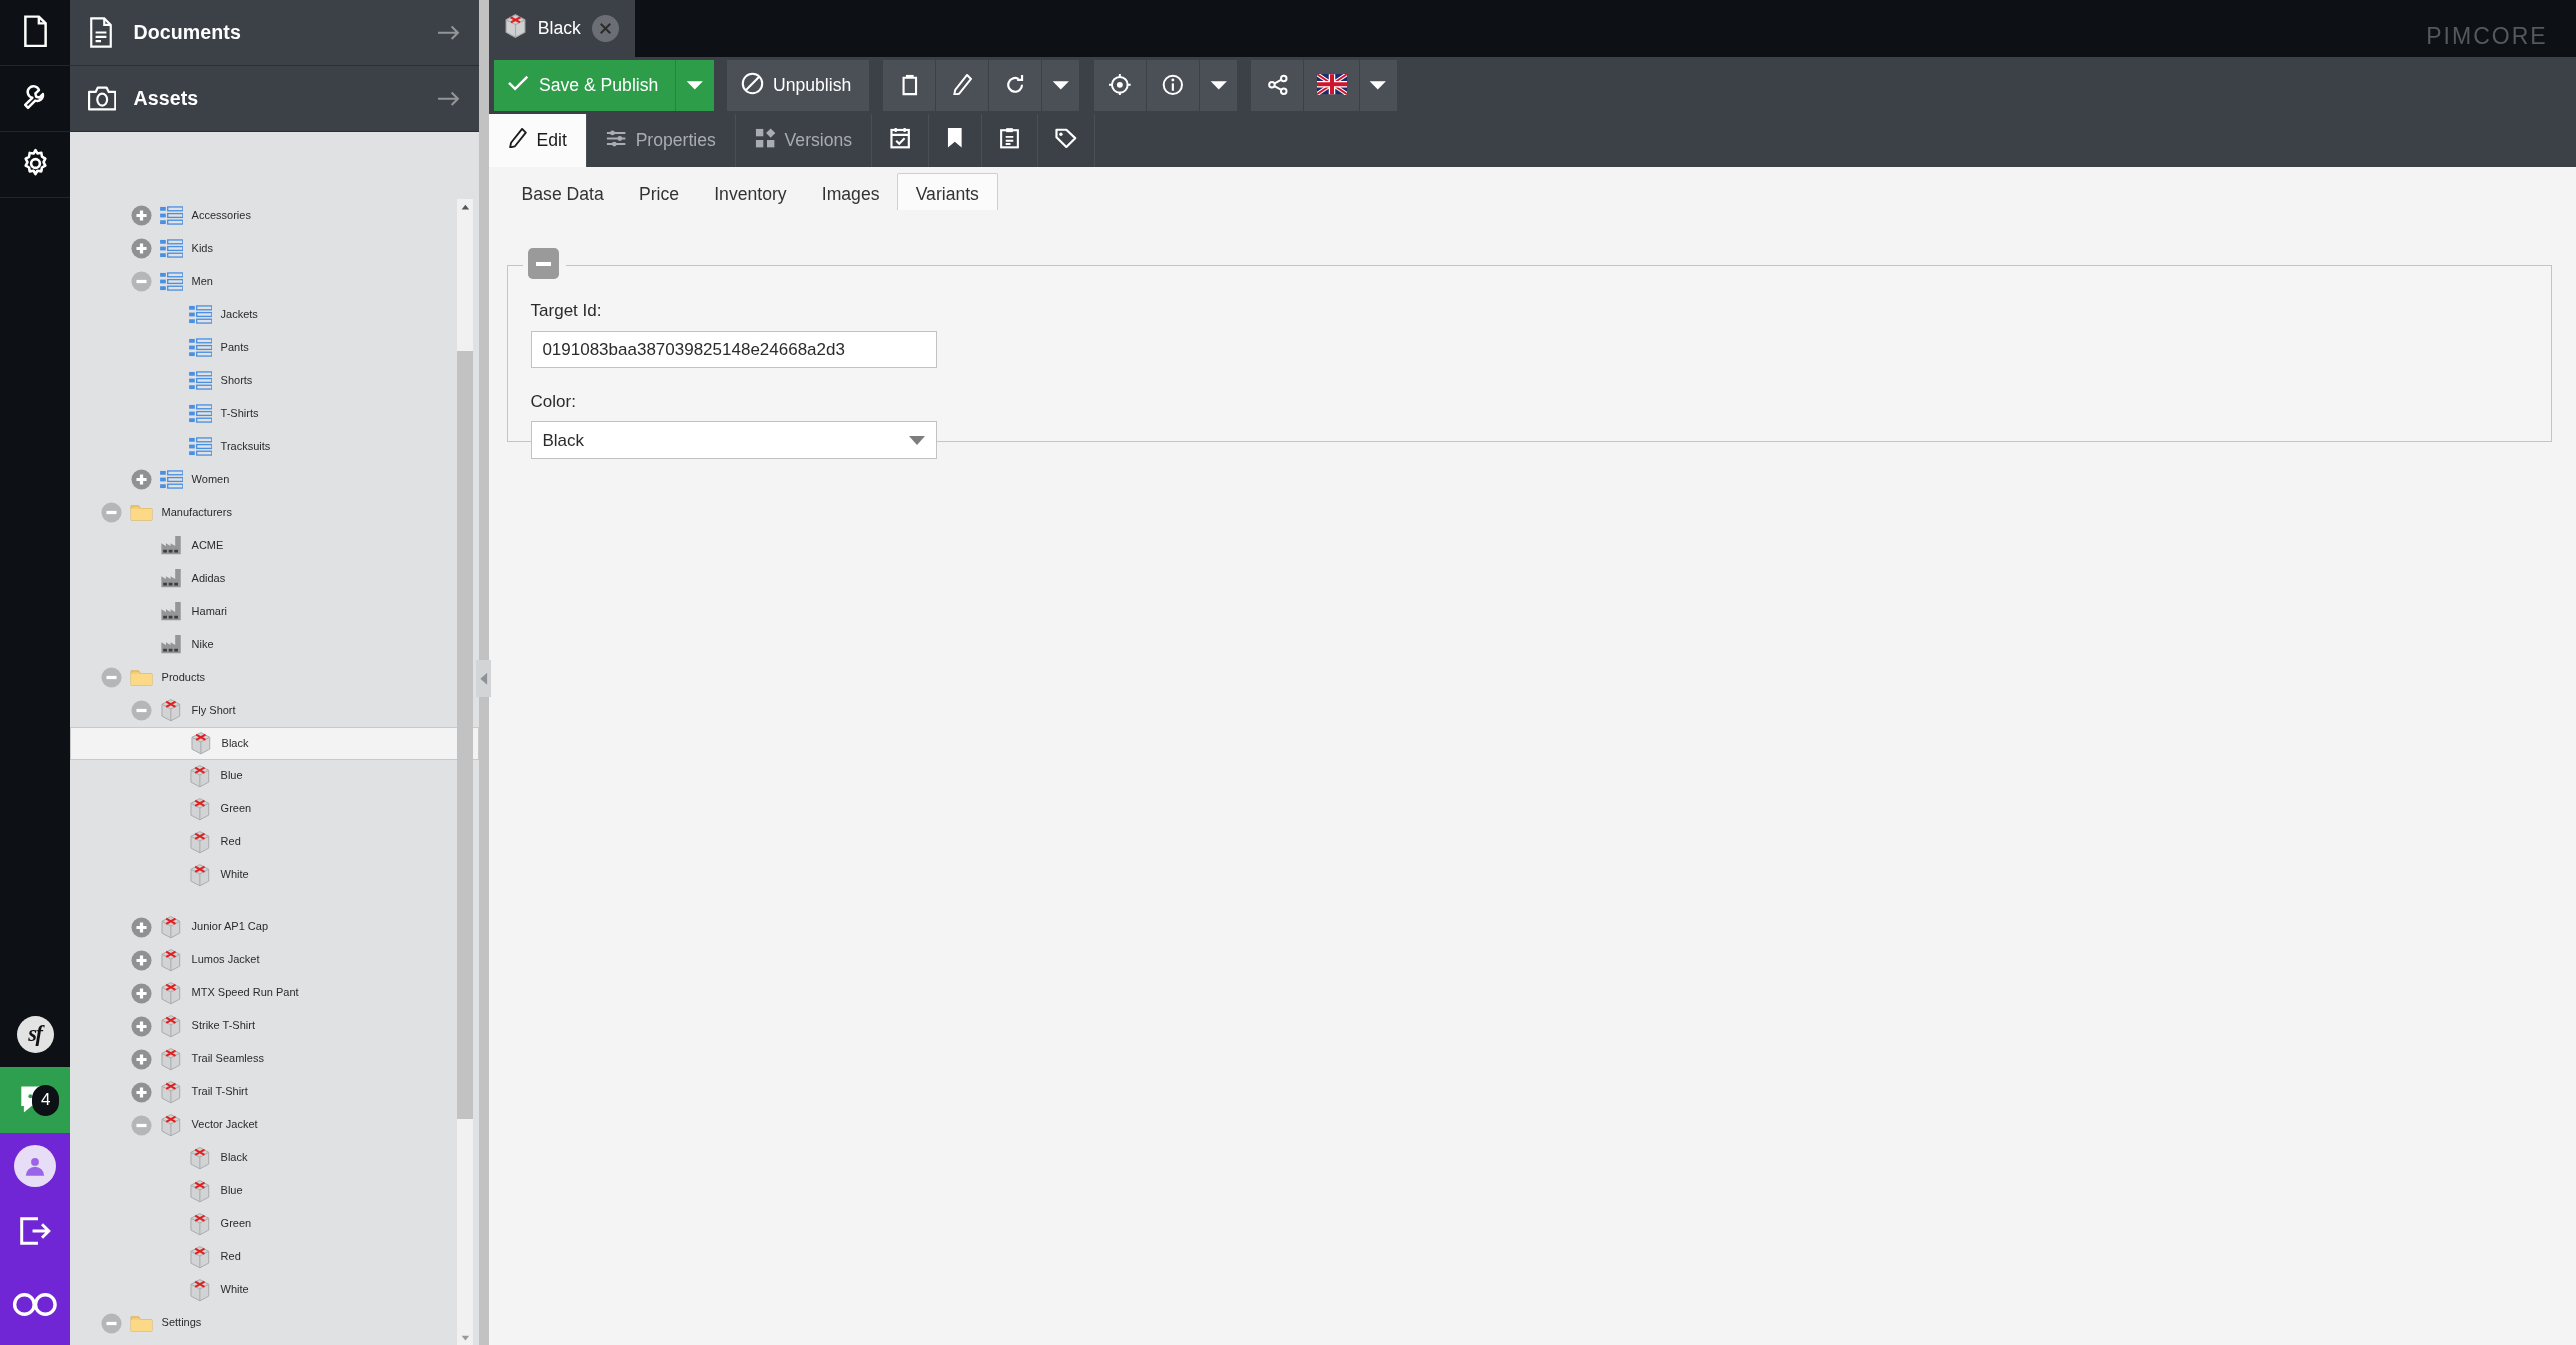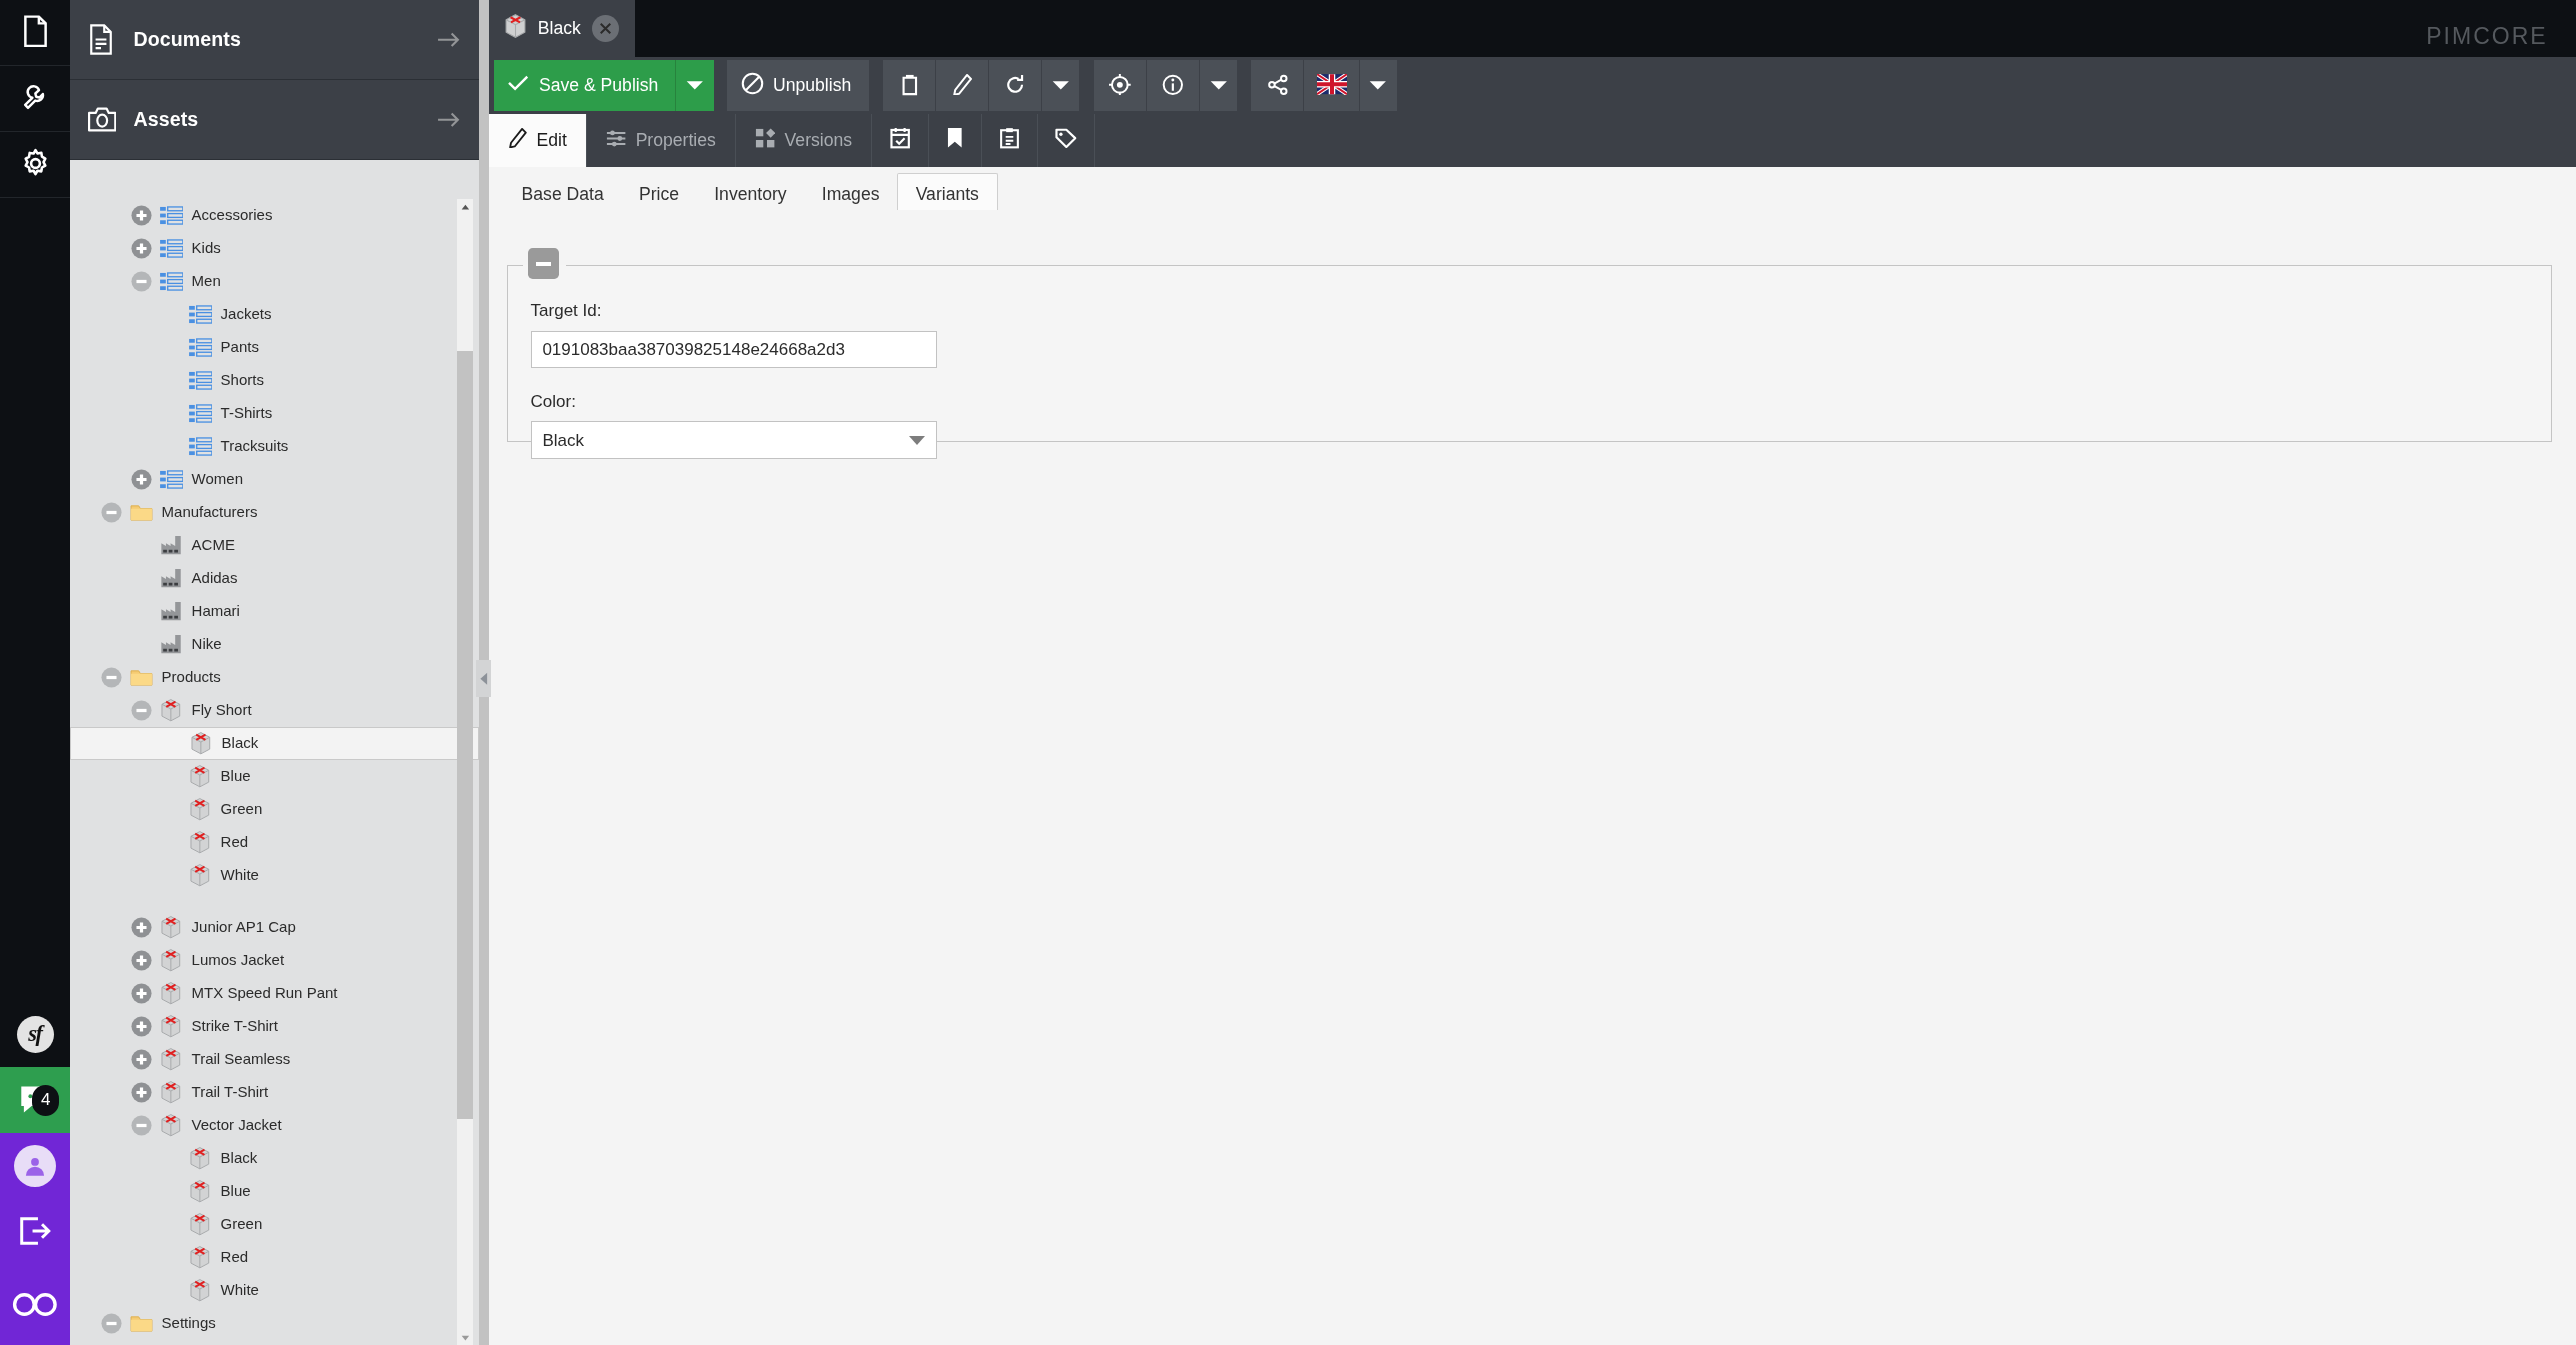--- a/index.html
+++ b/index.html
@@ -40,39 +40,39 @@
     width: 42px; height: 42px; border-radius: 50%; background: #e8ddf7;
     display: flex; align-items: center; justify-content: center;
   }
 
   
   .navpanel {
     position: absolute; left: 70px; top: 0; width: 409px; height: 1346px;
     background: #e0e1e2; z-index: 30;
   }
   .nav-head {
-    height: 80px; display: flex; align-items: center; padding: 0 19px 0 17.6px;
+    height: 66px; display: flex; align-items: center; padding: 0 19px 0 17.6px;
     color: #fff; background: #3c4047; border-bottom: 0.7px solid #2b2f35;
   }
   .nav-head.active { background: #e0e1e2; color: #1b1b1b; border-bottom: none; }
   .nav-head .nh-icon { width: 39px; display: flex; align-items: center; }
   .nav-head .nh-label {
     flex: 1 1 auto; font-size: 19.6px; font-weight: bold; padding-left: 6.8px;
     letter-spacing: 0.1px;
   }
   .nav-head .nh-arrow { opacity: .62; display: flex; align-items: center; }
 
   
   .tree {
     position: absolute; left: 0; right: 0; top: 199px; bottom: 0;
     background: #e0e1e2; overflow: hidden;
   }
   .tnode {
     display: flex; align-items: center; height: 33px;
-    font-size: 15px; color: #2b2b2b; white-space: nowrap;
+    font-size: 11px; color: #2b2b2b; white-space: nowrap;
   }
   .tnode.sel { background: #f3f3f3; border: 0.7px solid #c9c9c9; height: 32.5px; }
   .tog { width: 23px; height: 23px; flex: 0 0 23px; margin-right: 6.1px; }
   .tog.empty { visibility: hidden; }
   .ticon { width: 24.4px; flex: 0 0 24.4px; display: flex; align-items: center; justify-content: center; margin-right: 8.1px; }
   .tlabel { padding-bottom: 1.4px; }
 
   
   .tree-sb {
     position: absolute; right: 6.1px; top: 199px; width: 15.6px; bottom: 0;

